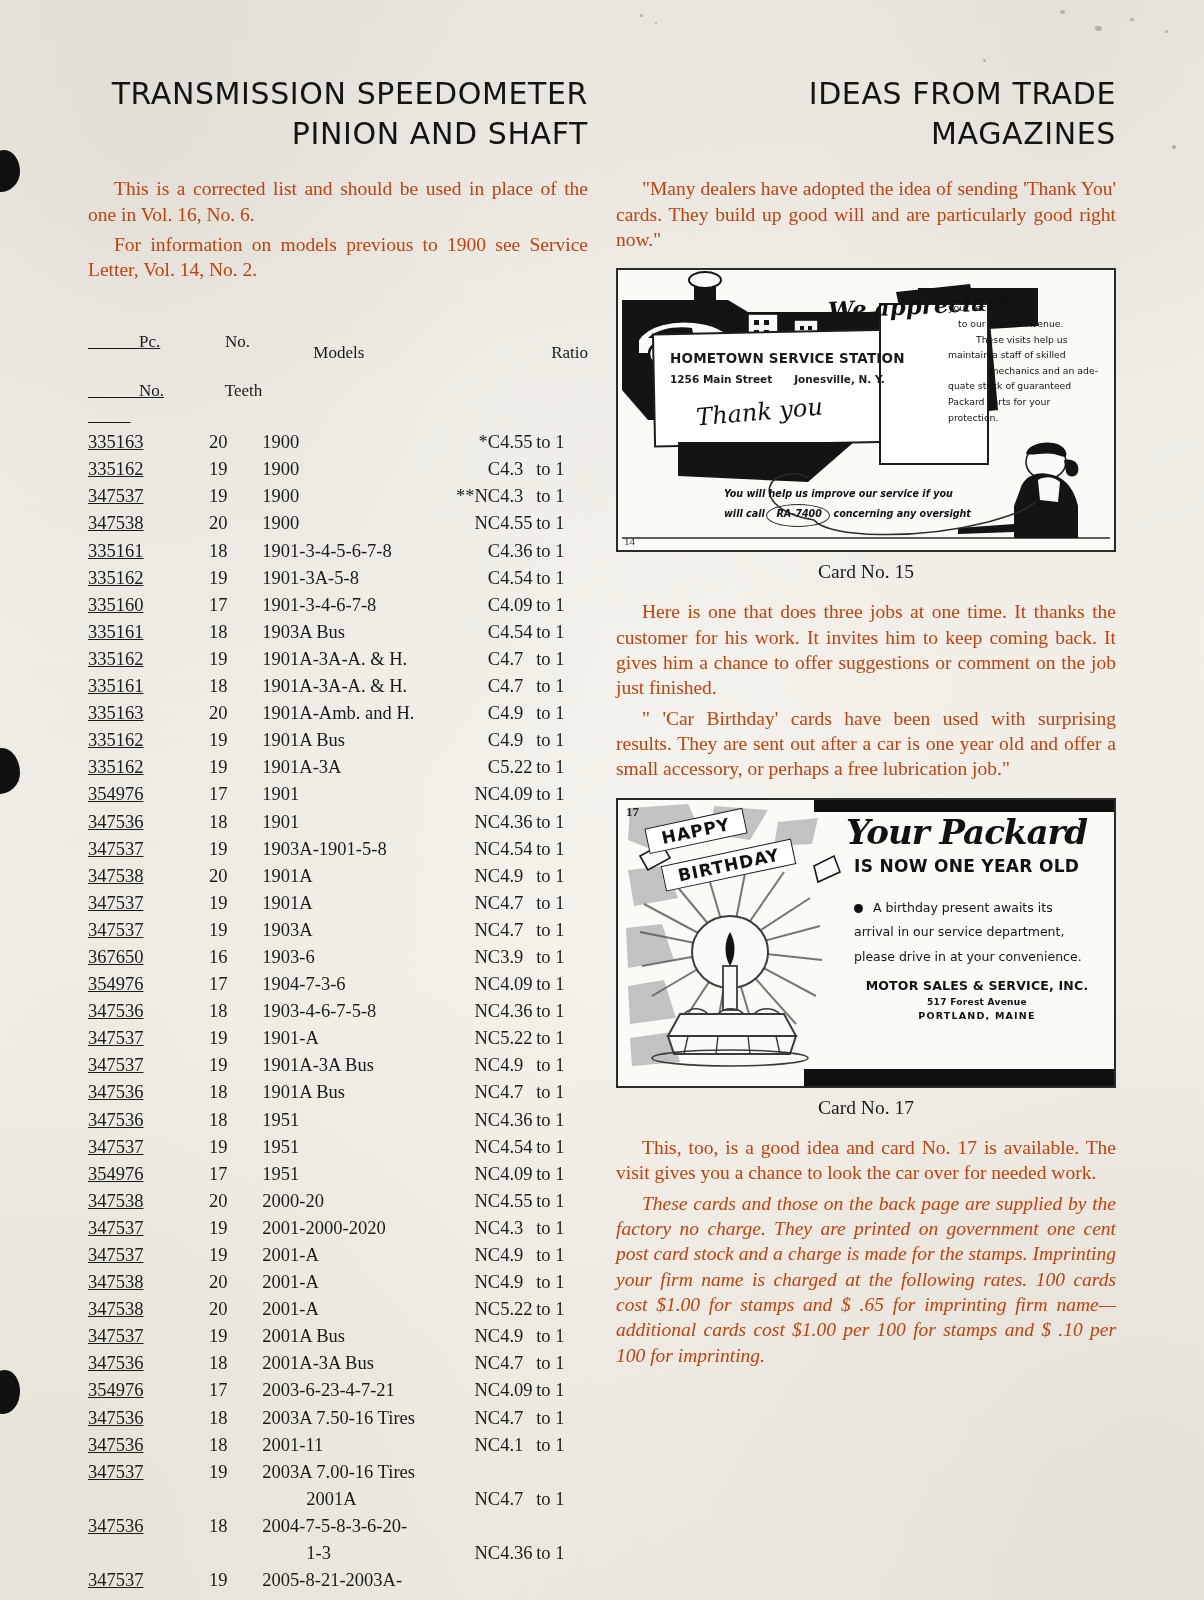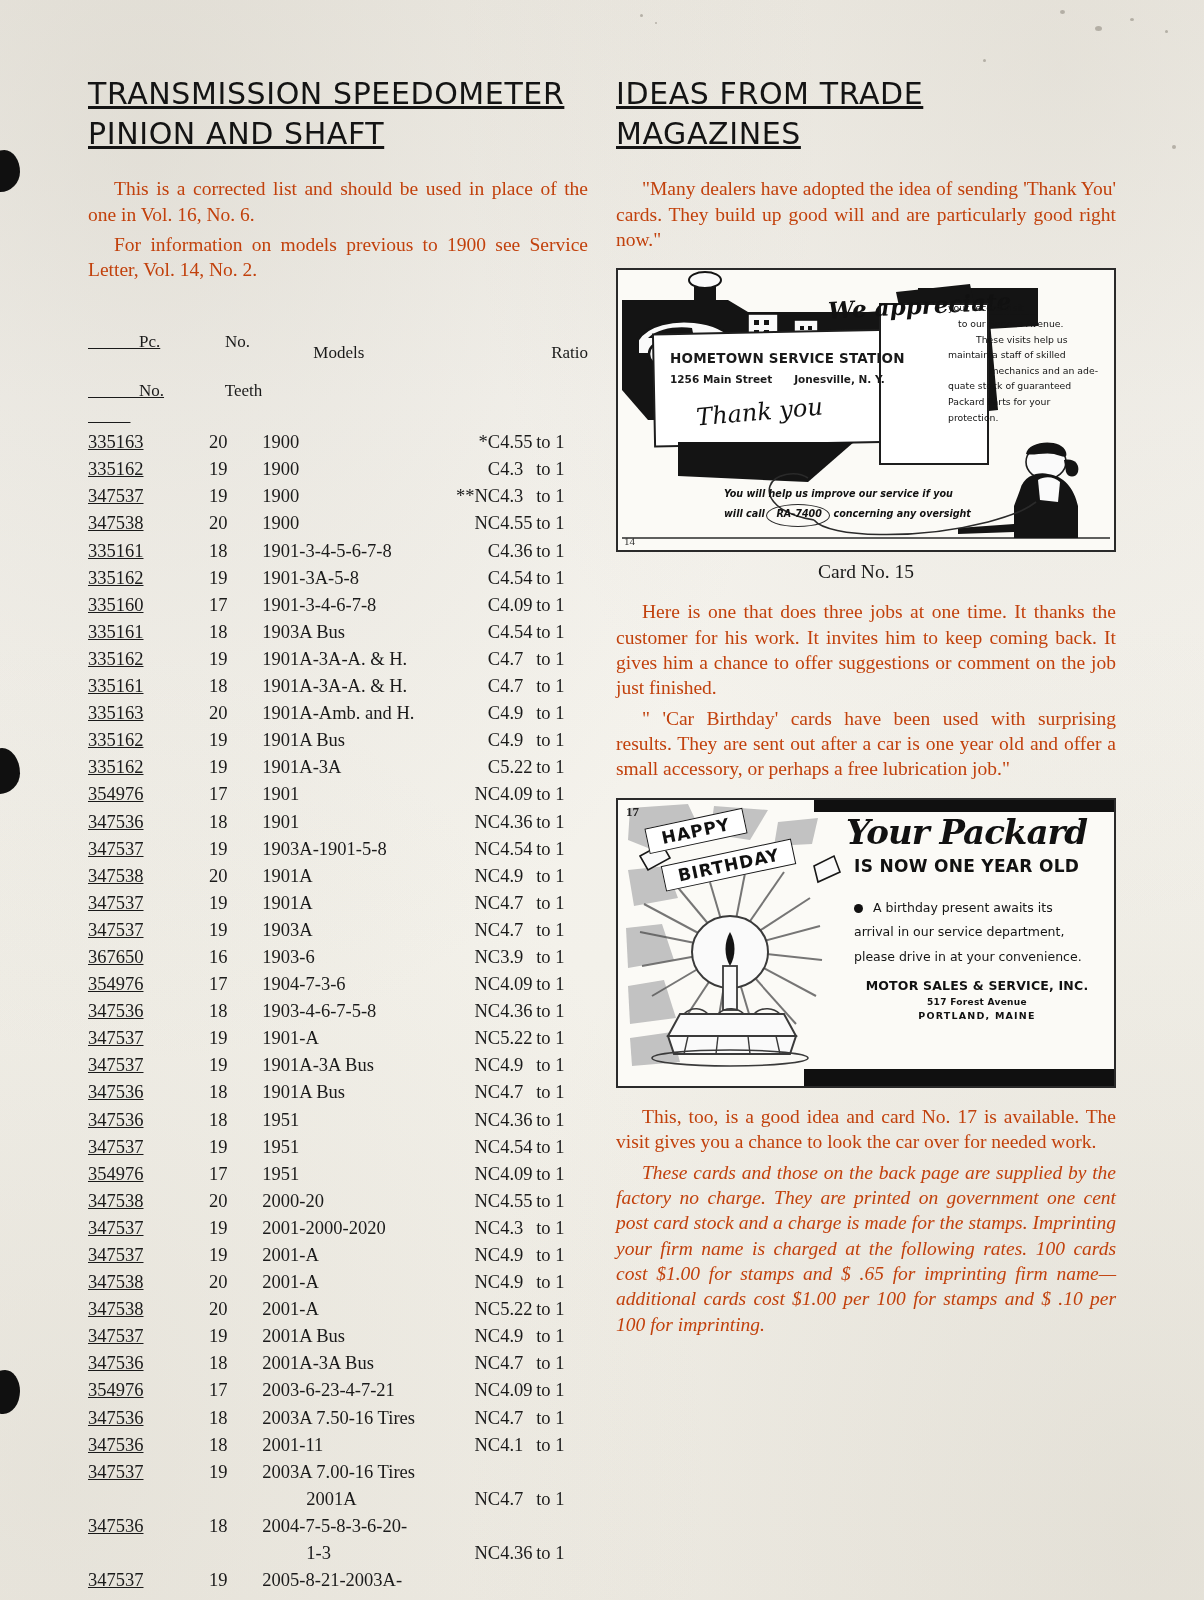--- a/index.html
+++ b/index.html
@@ -39,25 +39,24 @@
   
   .col{position:absolute;top:0;}
   .col-left{left:88px;width:500px;}
   .col-right{left:616px;width:500px;}
 
   h1.head{
     font-family:"DejaVu Sans", sans-serif;
     font-weight:400;
     font-size:30px;
     letter-spacing:.6px;
-    text-align:left;
+    text-align:right;
     line-height:1.34;
     margin:0;
     color:#141414;
-    text-decoration:underline;
   }
   .head-left{padding-top:74px;}
   .head-right{padding-top:74px;}
 
   p.body{
     font-size:19.5px;
     line-height:1.30;
     text-align:justify;
     margin:0 0 5px 0;
     text-indent:26px;
@@ -696,17 +695,18 @@
 
       <div class="motor">
         <div class="m1">MOTOR SALES &amp; SERVICE, INC.</div>
         <div class="m2">517 Forest Avenue</div>
         <div class="m3">PORTLAND, MAINE</div>
       </div>
 
       <div class="cnum17">17</div>
     </div>
 
+    <p class="cardcap">Card No. 17</p>
 
     <p class="body" style="margin-top:16px;">This, too, is a good idea and card No. 17 is available. The visit gives you a chance to look the car over for needed work.</p>
     <p class="body tight">These cards and those on the back page are supplied by the factory no charge. They are printed on government one cent post card stock and a charge is made for the stamps. Imprinting your firm name is charged at the following rates.  100 cards cost $1.00 for stamps and $ .65 for imprinting firm name—additional cards cost $1.00 per 100 for stamps and $ .10 per 100 for imprinting.</p>
   </div>
 </div>
 
 </body></html>

